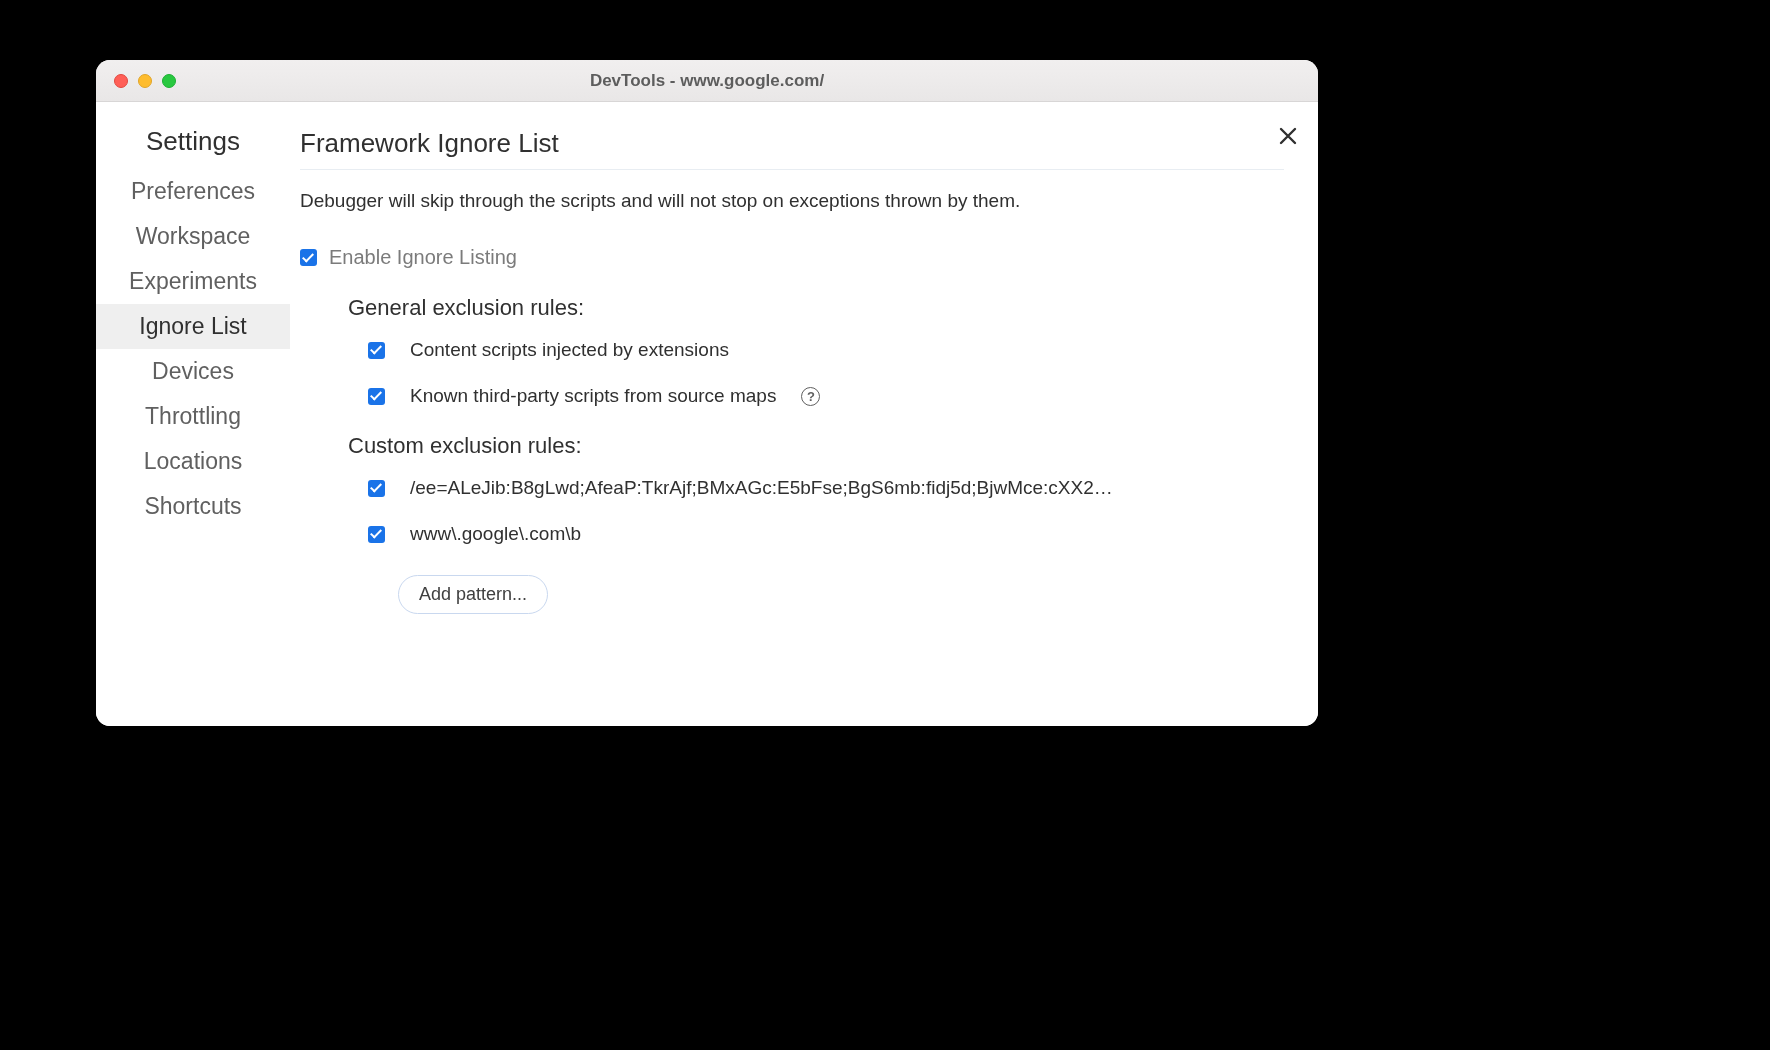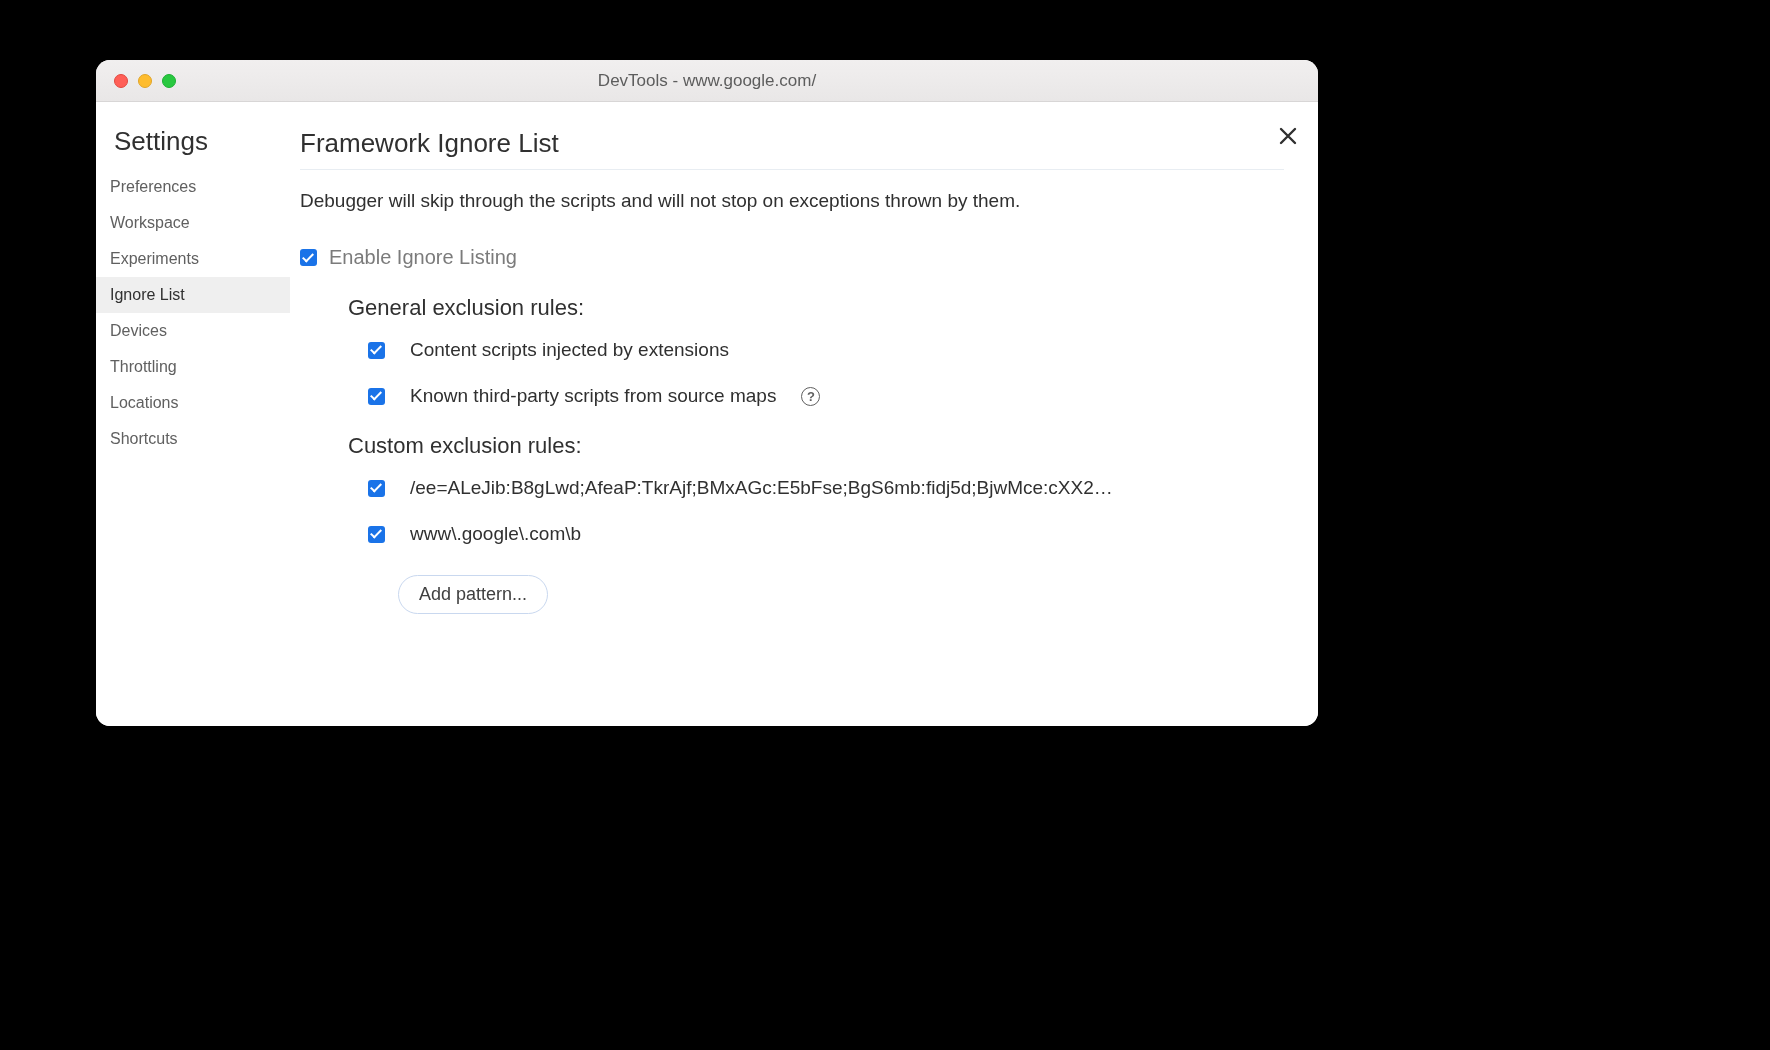--- a/index.html
+++ b/index.html
@@ -38,41 +38,42 @@
     }
     .tl { width: 14px; height: 14px; border-radius: 50%; }
     .tl.red { background: #ff5f57; border: 1px solid #e1483f; }
     .tl.yellow { background: #febc2e; border: 1px solid #e0a428; }
     .tl.green { background: #28c840; border: 1px solid #1daf34; }
     .win-title {
       position: absolute;
       left: 0; right: 0;
       text-align: center;
       font-size: 17px;
-      font-weight: 400;
+      font-weight: 700;
       color: #5d5d5d;
       pointer-events: none;
     }
     .content {
       flex: 1;
       display: flex;
       background: #fff;
     }
     .sidebar {
       width: 194px;
       padding-top: 24px;
       flex-shrink: 0;
+      text-align: center;
     }
     .sidebar-title {
       font-size: 26px;
       color: #303030;
       padding: 0 18px 12px 18px;
     }
     .sidebar-item {
-      font-size: 16px;
+      font-size: 23px;
       color: #606060;
       padding: 9px 14px;
       cursor: pointer;
     }
     .sidebar-item.selected {
       background: #efefef;
       color: #303030;
     }
     .main {
       flex: 1;

